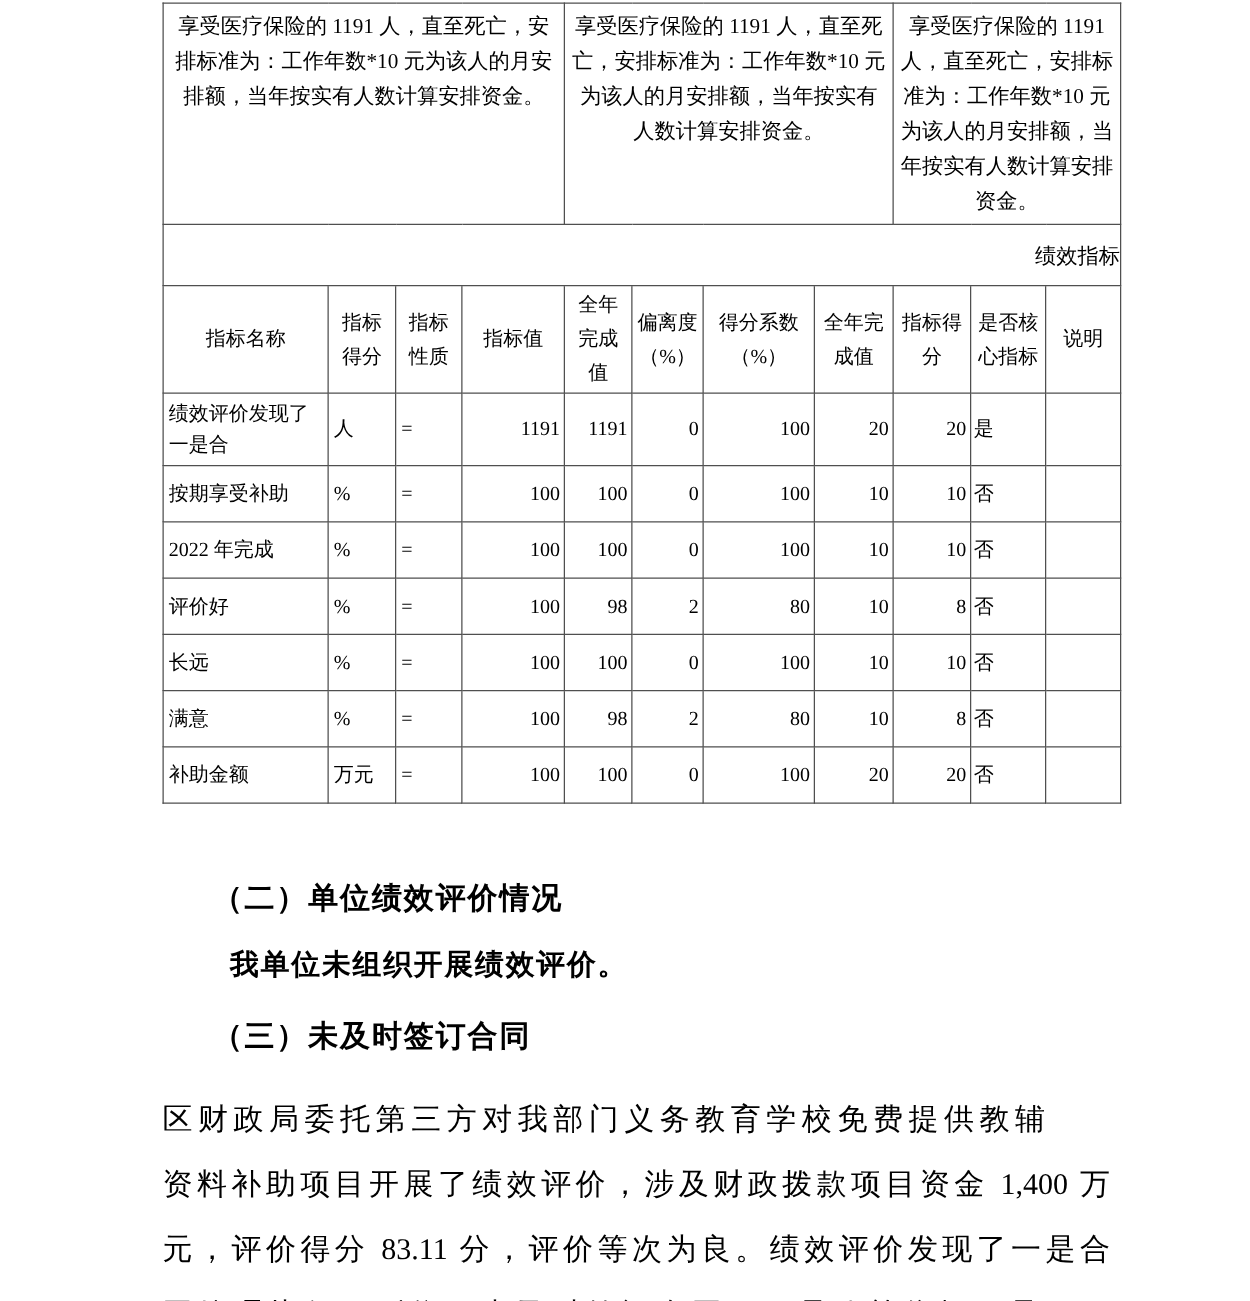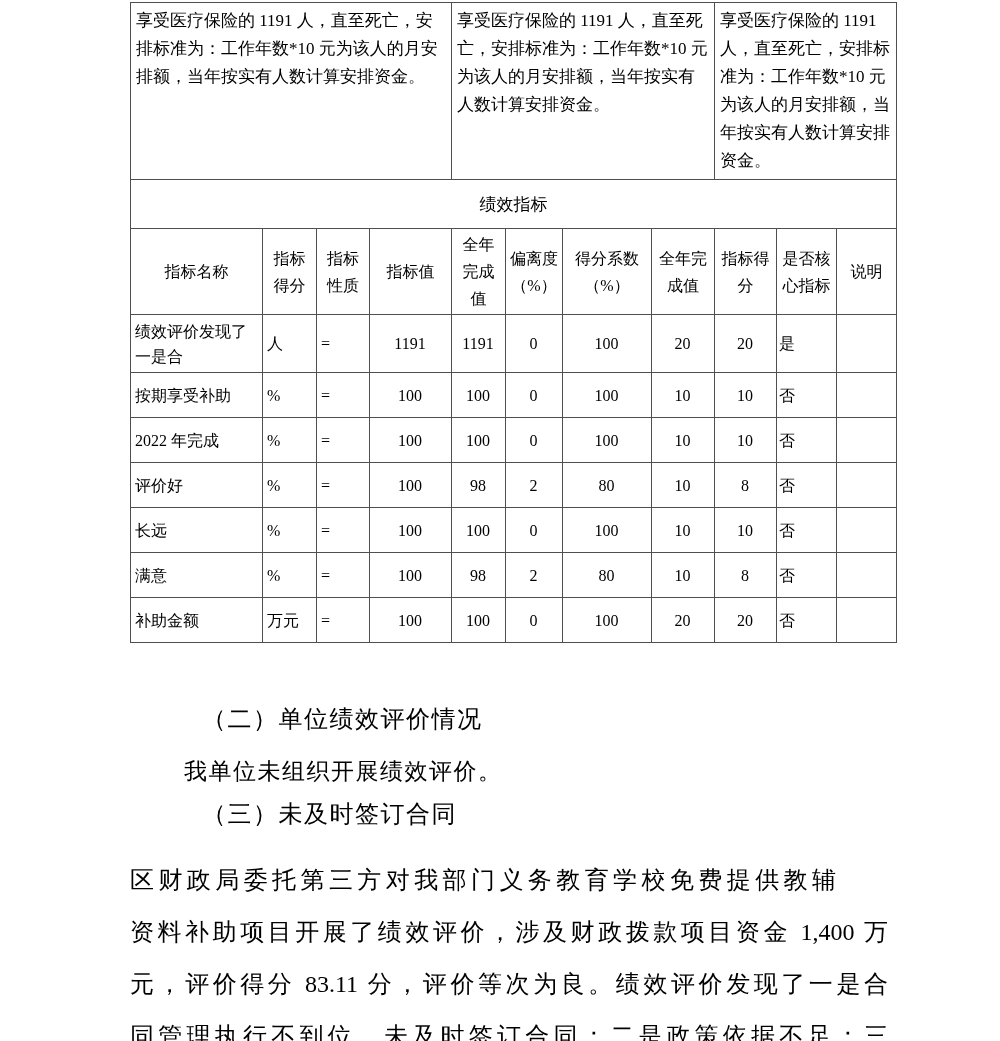--- a/index.html
+++ b/index.html
@@ -23,26 +23,26 @@
     border: 1px solid #4f4f4f;
     overflow: hidden;
   }
   
   tr.cont-row td {
     height: 164px;
     vertical-align: top;
     padding: 4px 5px 4px 5px;
     font-size: 17px;
     line-height: 28px;
-    text-align: left;
+    text-align: center;
   }
   
   tr.section-row td {
     height: 49px;
-    text-align: center;
+    text-align: right;
     vertical-align: middle;
     font-size: 17px;
   }
   
   tr.header-row th {
     height: 85px;
     font-weight: normal;
     text-align: center;
     vertical-align: middle;
     padding: 2px 3px;
@@ -50,40 +50,41 @@
     font-size: 16px;
   }
   
   tr.data-row td {
     height: 45px;
     vertical-align: middle;
     line-height: 25px;
   }
   tr.data-row.tall td { height: 58px; }
   td.c-left  { text-align: left;  padding: 1px 2px 1px 4px; }
-  td.c-num   { text-align: center; padding: 1px 3px 1px 2px; }
+  td.c-num   { text-align: right; padding: 1px 3px 1px 2px; }
   td.c-core  { text-align: left;  padding: 1px 1px 1px 2px; }
   td.c-note  { }
 
   
   .text-section { margin-top: 64px; width: 758px; }
   .t-heading {
-    margin-left: 72px;
+    margin-left: 40px;
     margin-bottom: 27px;
     font-size: 24px;
     line-height: 25px;
-    font-weight: normal;
+    font-weight: bold;
     letter-spacing: 1.5px;
   }
   .t-body {
     margin-left: 54px;
-    margin-bottom: 18px;
+    margin-bottom: 34px;
     font-size: 23px;
     line-height: 25px;
     letter-spacing: 1.5px;
+    font-weight: bold;
   }
   .t-para { margin-top: 15px; }
   .jline {
     font-size: 24px;
     line-height: 52px;
     text-align: justify;
     text-align-last: justify;
     width: 758px;
   }
   .jline.indent {

